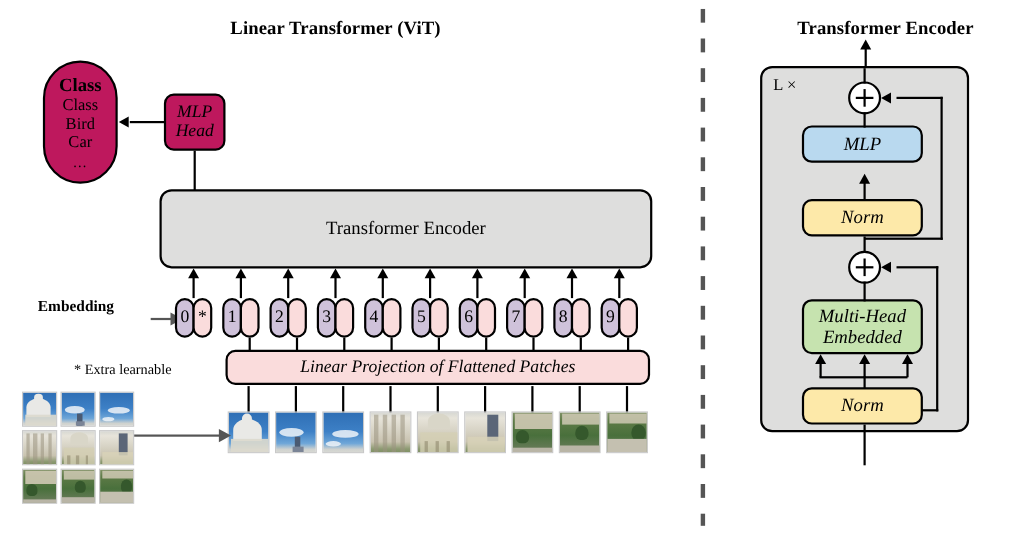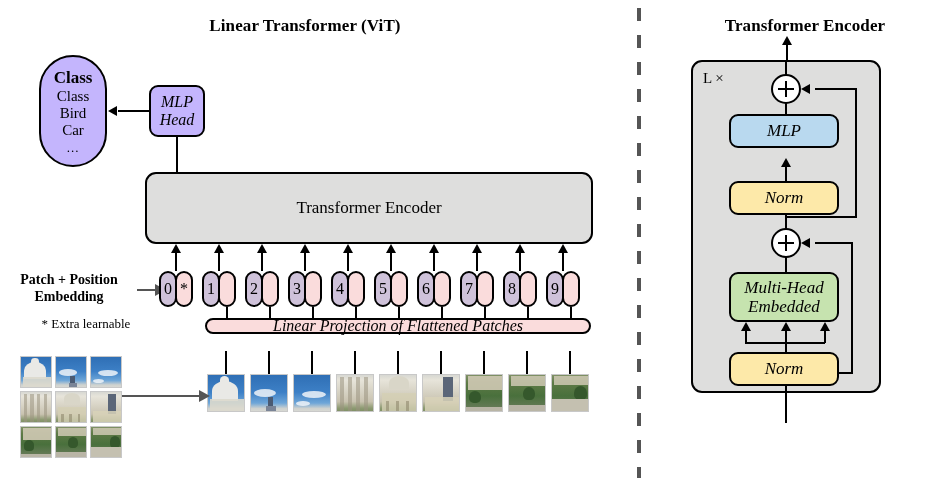--- a/index.html
+++ b/index.html
@@ -37,21 +37,21 @@
   
   .box {
     border: 2px solid #000;
     display: flex;
     align-items: center;
     justify-content: center;
     text-align: center;
     line-height: 1.12;
   }
   .box-gray      { background: #dededd; }
-  .box-orange    { background: #c4b5fd; }
+  .box-orange    { background: #be185d; }
   .box-pink      { background: #fadcdc; }
   .box-pink-soft { background: #fadadd; }
   .box-yellow    { background: #fde9a9; }
   .box-blue      { background: #b9d9ef; }
   .box-green     { background: #c6e3af; }
   .r8  { border-radius: 9px; font-style: italic; }
   .r10 { border-radius: 11px; }
   .pill-lg { border-radius: 40px; }
 
   
@@ -115,21 +115,22 @@
   
   #patch-pos-label {
     font-weight: bold;
     font-size: 14px;
     text-align: center;
     line-height: 1.18;
   }
   #extra-note {
     font-size: 13px;
     line-height: 1.25;
-    text-align: center;
+    text-align: right;
+    margin-top: 12px;
   }
   #extra-note .mono {
     font-family: "Liberation Mono", "DejaVu Sans Mono", monospace;
     font-size: 11.5px;
   }
 
   
   .patch {
     position: absolute;
     width: 38px; height: 38px;
@@ -245,26 +246,25 @@
 
   <div class="hline" style="left:118px; top:110px; width:32px;"></div>
   <div class="arrow-left" style="left:108px; top:106px;"></div>
 
   <div class="vline" style="left:176px; top:137px; height:36px;"></div>
 
   <div class="abs box box-gray r10" id="left-encoder-box" style="left:145px; top:172px; width:448px; height:72px; font-size:17px;">
     <span>Transformer Encoder</span>
   </div>
 
-  <div class="abs box box-pink r8" id="linear-projection-box" style="left:205px; top:318px; width:386px; height:16px; font-size:16px;">
+  <div class="abs box box-pink r8" id="linear-projection-box" style="left:205px; top:318px; width:386px; height:32px; font-size:16px;">
     <span>Linear Projection of Flattened Patches</span>
   </div>
 
   <div class="abs" id="patch-pos-label" style="left:8px; top:272px; width:122px;">
-    <div>Patch + Position</div>
     <div>Embedding</div>
   </div>
 
   <div class="gline" style="left:137px; top:289px; width:19px;"></div>
   <div class="arrow-gray-right" style="left:155px; top:284px;"></div>
 
   <div class="abs" id="extra-note" style="left:16px; top:316px; width:140px;">
     <div>* Extra learnable</div>
   </div>
 

